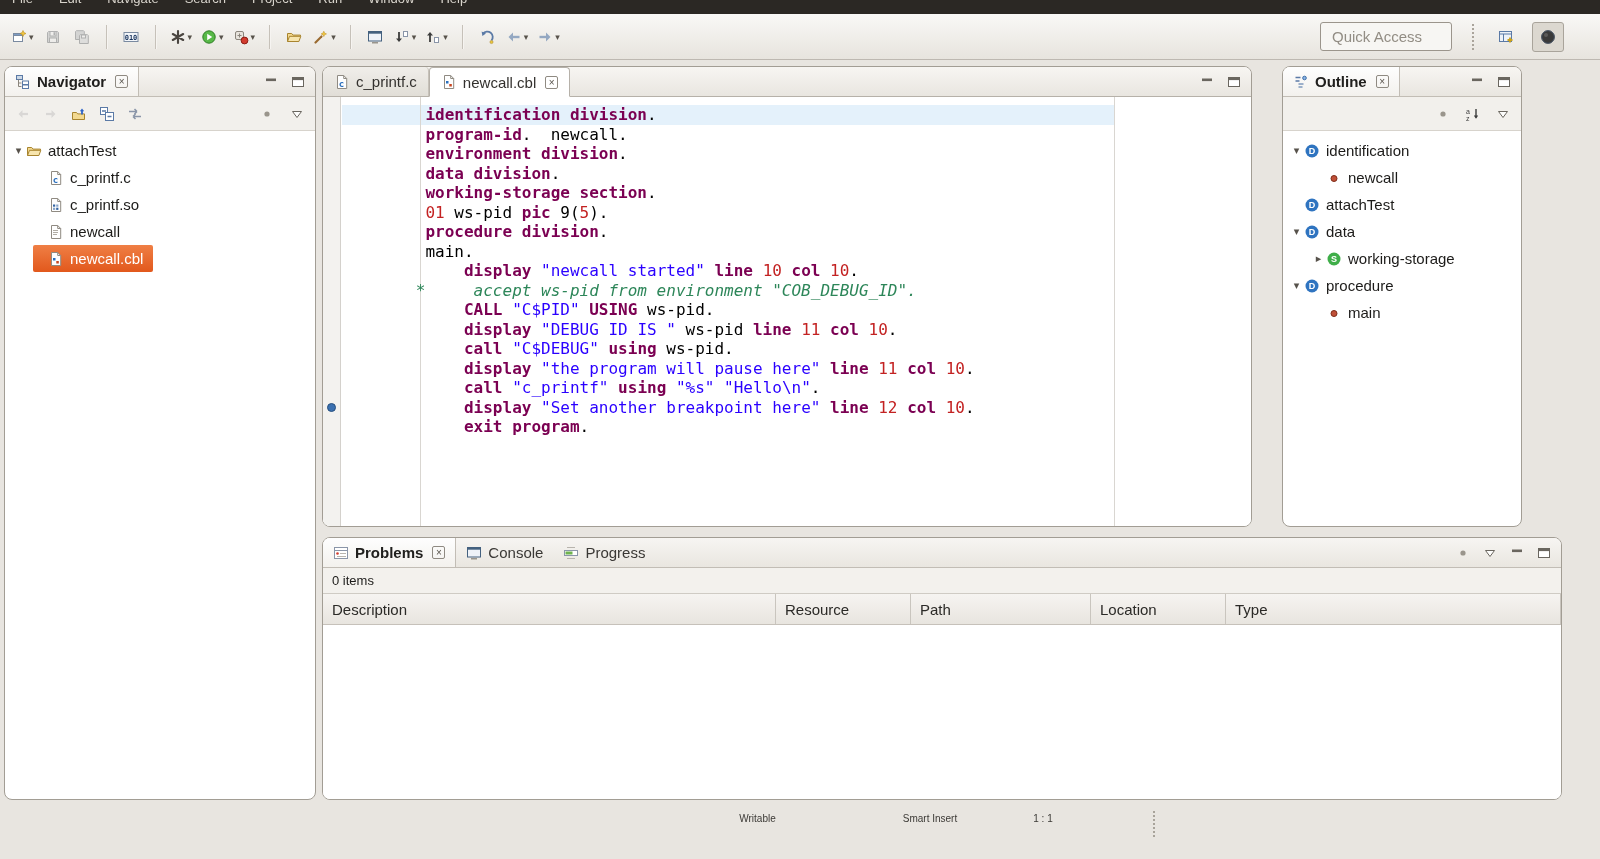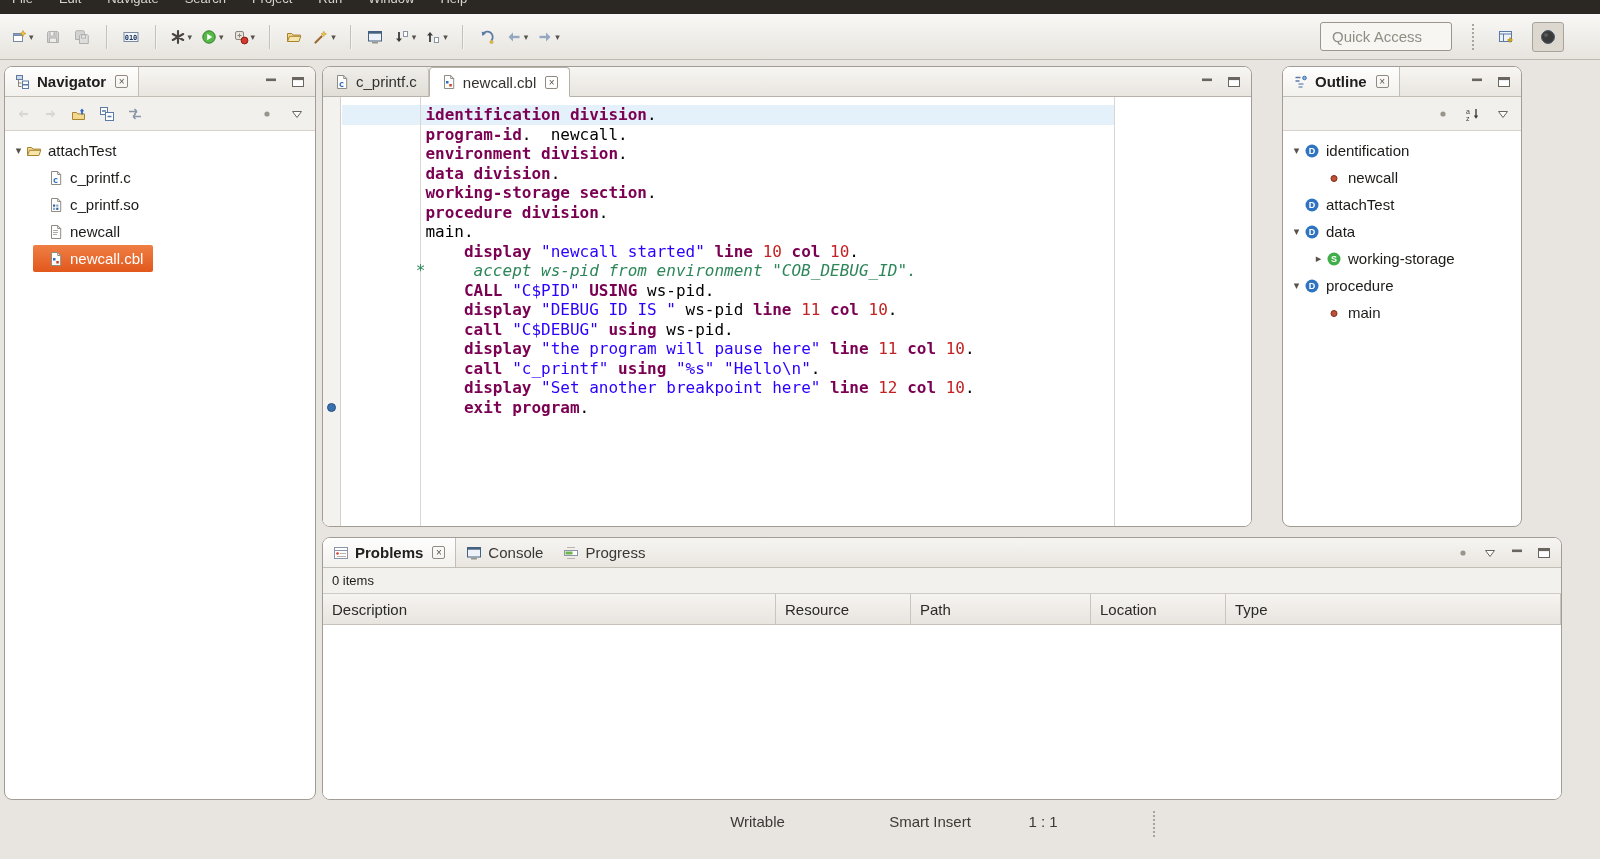--- a/index.html
+++ b/index.html
@@ -78,21 +78,21 @@
   .tk.p{color:#000;}
 
   
   #problems-count{height:25px;display:flex;align-items:center;padding-left:9px;font-size:13px;background:#f3f1ed;color:#1c1b19;}
   #problems-header{height:32px;display:flex;align-items:stretch;background:linear-gradient(#f6f4f1,#e8e5df);border-top:1px solid #cfcbc4;border-bottom:1px solid #c6c1ba;}
   .col-header{display:flex;align-items:center;padding-left:9px;font-size:15px;color:#2b2a27;border-right:1px solid #c9c5be;}
   #problems-body{background:#fff;flex:1;}
 
   
   #statusbar{position:absolute;left:0;top:800px;width:1600px;height:59px;background:#e8e5e0;}
-  .status-item{position:absolute;top:13px;font-size:15px;color:#3c3a36;text-align:center;}
+  .status-item{position:absolute;top:13px;font-size:10px;color:#3c3a36;text-align:center;}
   #status-writable{left:695px;width:125px;}
   #status-insert{left:855px;width:150px;}
   #status-caret{left:1000px;width:86px;}
   #status-sep{position:absolute;left:1153px;top:11px;height:26px;border-left:2px dotted #a8a39a;}
 </style>
 </head>
 <body>
 
 <div id="menubar-strip">
   <div id="menubar-inner">
@@ -479,20 +479,21 @@
     <div class="marginline" id="margin-b"></div>
     <div id="ruler">
         <span class="bp-dot" style="top: 305.5px;"></span>
       </div>
     <div id="code-lines">
         <div class="code-line current"><span class="tk p">       </span><span class="tk k">identification division</span><span class="tk p">.</span></div>
         <div class="code-line"><span class="tk p">       </span><span class="tk k">program-id</span><span class="tk p">.  newcall.</span></div>
         <div class="code-line"><span class="tk p">       </span><span class="tk k">environment division</span><span class="tk p">.</span></div>
         <div class="code-line"><span class="tk p">       </span><span class="tk k">data division</span><span class="tk p">.</span></div>
         <div class="code-line"><span class="tk p">       </span><span class="tk k">working-storage section</span><span class="tk p">.</span></div>
+        <div class="code-line"><span class="tk p">       </span><span class="tk n">01</span><span class="tk p"> ws-pid </span><span class="tk k">pic</span><span class="tk p"> 9(</span><span class="tk n">5</span><span class="tk p">).</span></div>
         <div class="code-line"><span class="tk p">       </span><span class="tk k">procedure division</span><span class="tk p">.</span></div>
         <div class="code-line"><span class="tk p">       main.</span></div>
         <div class="code-line"><span class="tk p">           </span><span class="tk k">display</span><span class="tk p"> </span><span class="tk s">"newcall started"</span><span class="tk p"> </span><span class="tk k">line</span><span class="tk p"> </span><span class="tk n">10</span><span class="tk p"> </span><span class="tk k">col</span><span class="tk p"> </span><span class="tk n">10</span><span class="tk p">.</span></div>
         <div class="code-line"><span class="tk p">      </span><span class="tk c">*     accept ws-pid from environment "COB_DEBUG_ID".</span></div>
         <div class="code-line"><span class="tk p">           </span><span class="tk k">CALL</span><span class="tk p"> </span><span class="tk s">"C$PID"</span><span class="tk p"> </span><span class="tk k">USING</span><span class="tk p"> ws-pid.</span></div>
         <div class="code-line"><span class="tk p">           </span><span class="tk k">display</span><span class="tk p"> </span><span class="tk s">"DEBUG ID IS "</span><span class="tk p"> ws-pid </span><span class="tk k">line</span><span class="tk p"> </span><span class="tk n">11</span><span class="tk p"> </span><span class="tk k">col</span><span class="tk p"> </span><span class="tk n">10</span><span class="tk p">.</span></div>
         <div class="code-line"><span class="tk p">           </span><span class="tk k">call</span><span class="tk p"> </span><span class="tk s">"C$DEBUG"</span><span class="tk p"> </span><span class="tk k">using</span><span class="tk p"> ws-pid.</span></div>
         <div class="code-line"><span class="tk p">           </span><span class="tk k">display</span><span class="tk p"> </span><span class="tk s">"the program will pause here"</span><span class="tk p"> </span><span class="tk k">line</span><span class="tk p"> </span><span class="tk n">11</span><span class="tk p"> </span><span class="tk k">col</span><span class="tk p"> </span><span class="tk n">10</span><span class="tk p">.</span></div>
         <div class="code-line"><span class="tk p">           </span><span class="tk k">call</span><span class="tk p"> </span><span class="tk s">"c_printf"</span><span class="tk p"> </span><span class="tk k">using</span><span class="tk p"> </span><span class="tk s">"%s"</span><span class="tk p"> </span><span class="tk s">"Hello\n"</span><span class="tk p">.</span></div>
         <div class="code-line"><span class="tk p">           </span><span class="tk k">display</span><span class="tk p"> </span><span class="tk s">"Set another breakpoint here"</span><span class="tk p"> </span><span class="tk k">line</span><span class="tk p"> </span><span class="tk n">12</span><span class="tk p"> </span><span class="tk k">col</span><span class="tk p"> </span><span class="tk n">10</span><span class="tk p">.</span></div>

